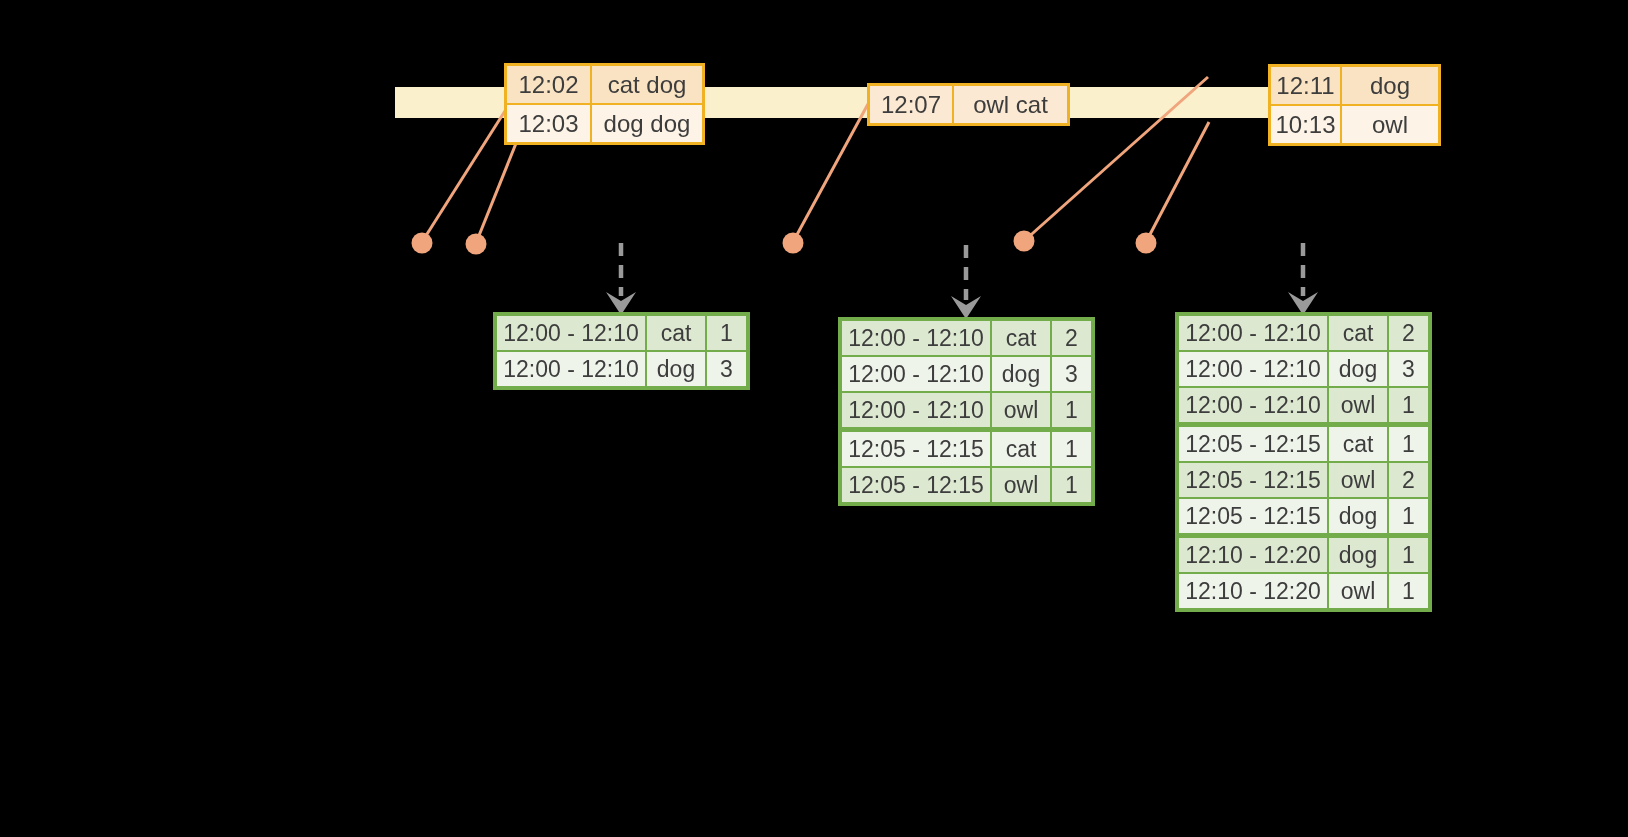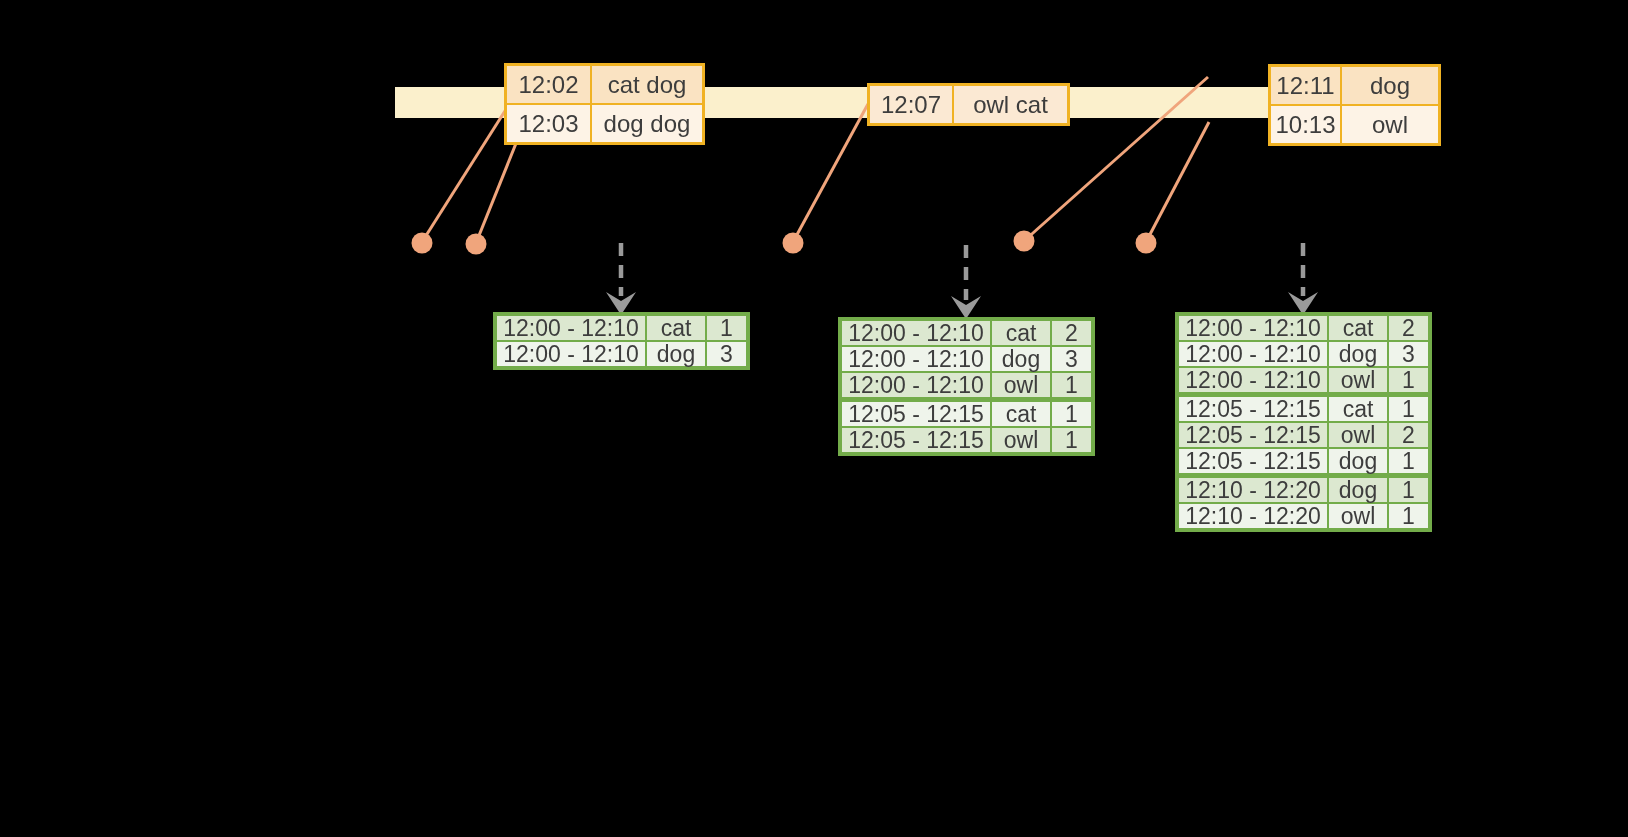--- a/index.html
+++ b/index.html
@@ -38,21 +38,21 @@
   .erow.dark  > .cell{background:var(--event-row-dark);}
   .erow.light > .cell{background:var(--event-row-light);}
   .erow.mid   > .cell{background:var(--event-row-mid);}
 
   
   .rtable{
     position:absolute;box-sizing:border-box;
     border:4px solid var(--result-border);
     background:var(--result-border);
   }
-  .rtable .rrow{display:grid;grid-template-columns:148px 58px 1fr;height:24px;column-gap:2px;background:var(--result-border);}
+  .rtable .rrow{display:grid;grid-template-columns:148px 58px 1fr;height:34px;column-gap:2px;background:var(--result-border);}
   .rtable .rrow + .rrow{border-top:2px solid var(--result-border);}
   .rtable .rrow.gsep{border-top:5px solid var(--result-border);}
   .rt-1{left:493px;top:312px;width:257px;}
   .rt-2{left:838px;top:317px;width:257px;}
   .rt-3{left:1175px;top:312px;width:257px;}
   .rrow.dark  > .cell{background:var(--result-row-dark);}
   .rrow.light > .cell{background:var(--result-row-light);}
 
   .cell{
     display:flex;align-items:center;justify-content:center;

